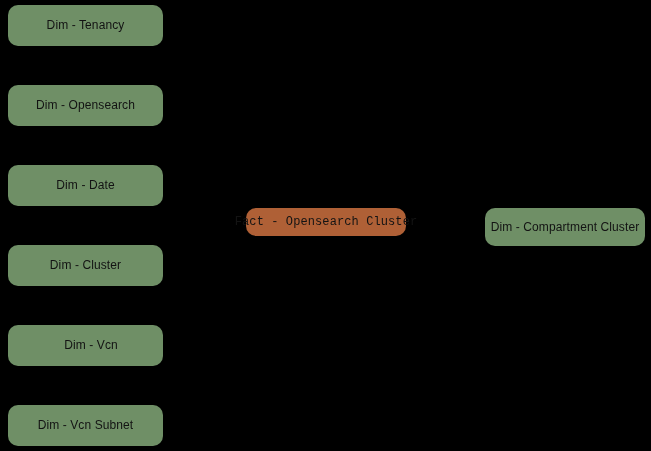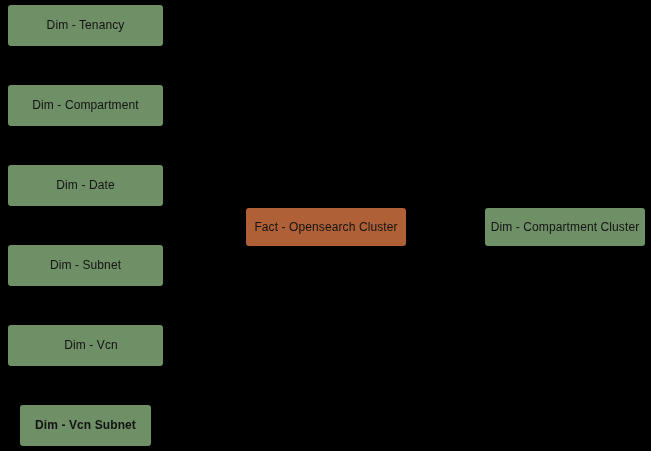--- a/index.html
+++ b/index.html
@@ -17,21 +17,21 @@
     height: 451px;
     background: #000000;
     overflow: hidden;
   }
   .node {
     position: absolute;
     box-sizing: border-box;
     display: flex;
     align-items: center;
     justify-content: center;
-    border-radius: 3px;
+    border-radius: 10px;
     text-align: center;
     font-size: 12px;
     line-height: 1.2;
     letter-spacing: 0.1px;
     color: #131313;
     padding: 2px 8px;
     white-space: nowrap;
     user-select: none;
   }
   .node.dim {
@@ -44,40 +44,40 @@
 </head>
 <body>
 
 <div id="canvas">
 
   <div class="node dim" style="left:8px; top:5px; width:155px; height:41px;">
     <span>Dim - Tenancy</span>
   </div>
 
   <div class="node dim" style="left:8px; top:85px; width:155px; height:41px;">
-    <span>Dim - Compartment</span>
+    <span>Dim - Opensearch</span>
   </div>
 
   <div class="node dim" style="left:8px; top:165px; width:155px; height:41px;">
     <span>Dim - Date</span>
   </div>
 
   <div class="node dim" style="left:8px; top:245px; width:155px; height:41px;">
-    <span>Dim - Subnet</span>
+    <span>Dim - Cluster</span>
   </div>
 
   <div class="node dim" style="left:8px; top:325px; width:155px; height:41px;padding-left:19px;">
     <span>Dim - Vcn</span>
   </div>
 
-  <div class="node dim" style="left:20px; top:405px; width:131px; height:41px;font-weight:bold;">
+  <div class="node dim" style="left:8px; top:405px; width:155px; height:41px;">
     <span>Dim - Vcn Subnet</span>
   </div>
 
-  <div class="node fact" style="left:246px; top:208px; width:160px; height:38px;">
+  <div class="node fact" style="left:246px; top:208px; width:160px; height:28px;font-family:Liberation Mono, monospace;">
     <span>Fact - Opensearch Cluster</span>
   </div>
 
   <div class="node dim" style="left:485px; top:208px; width:160px; height:38px;">
     <span>Dim - Compartment Cluster</span>
   </div>
 
 </div>
 
 </body></html>

